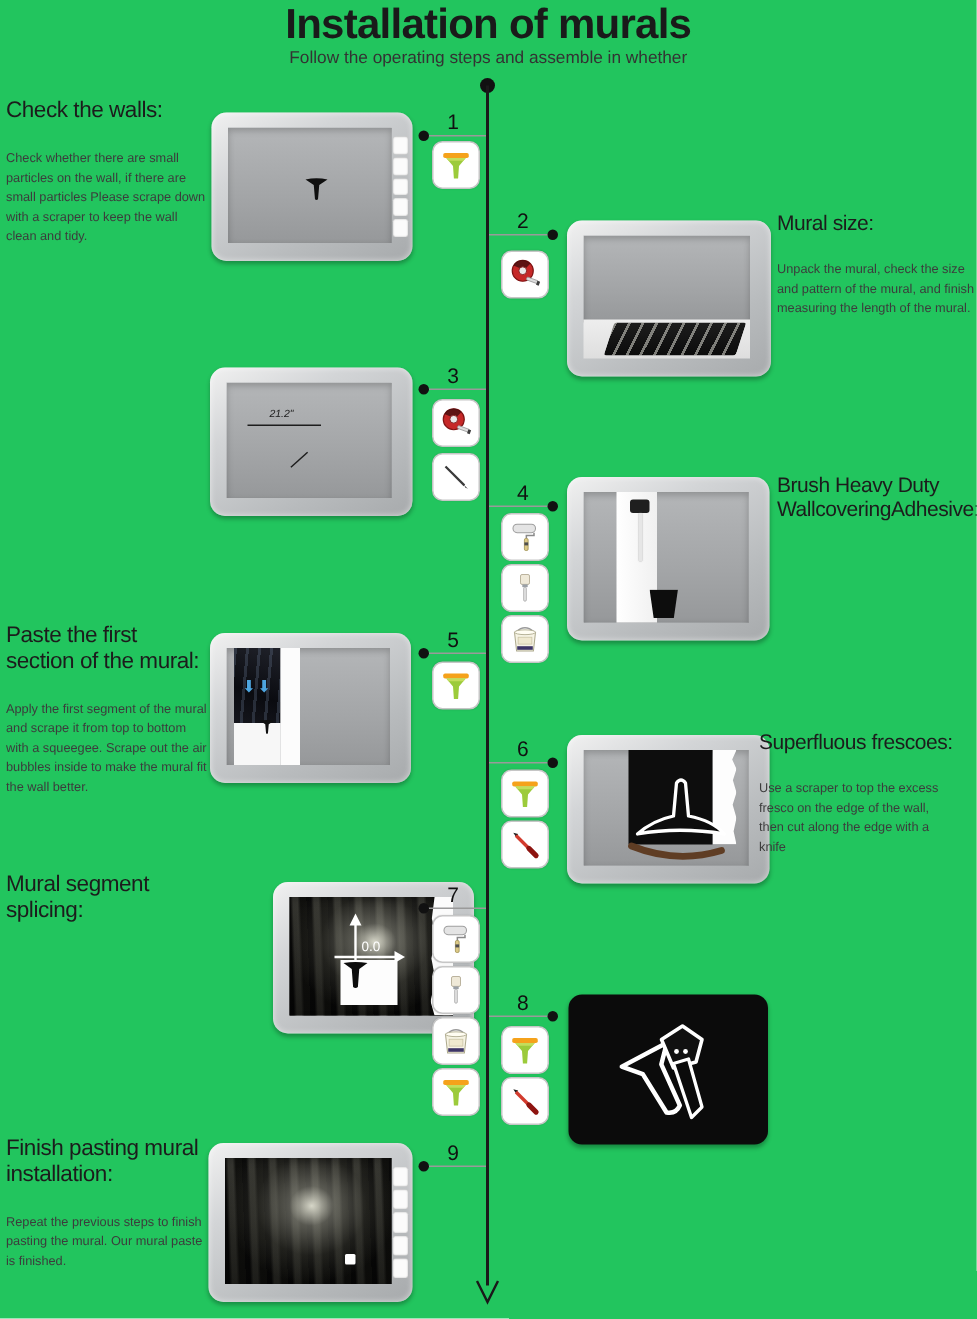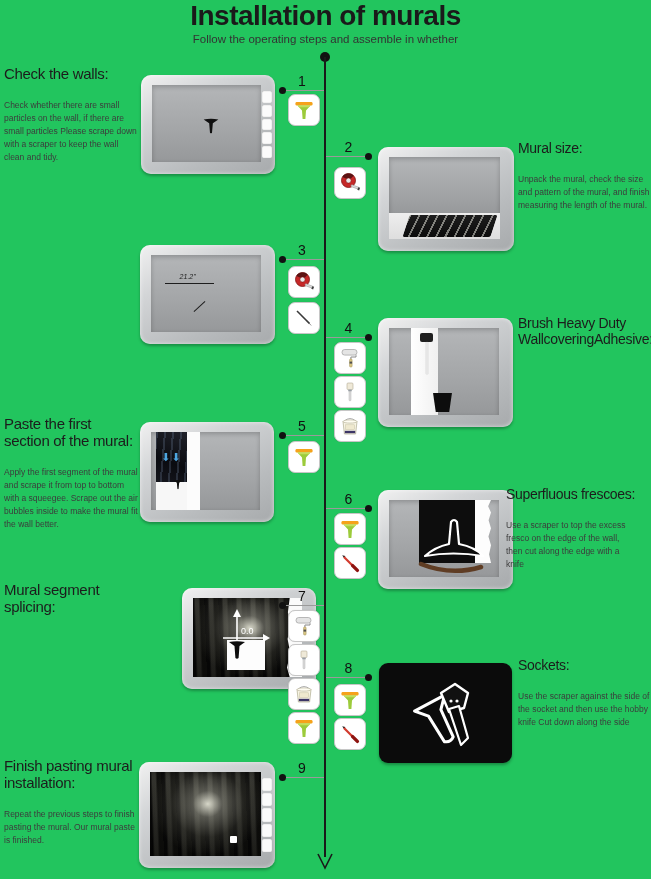--- a/index.html
+++ b/index.html
@@ -368,24 +368,20 @@
     <svg style="position:absolute;left:0;top:0;width:133px;height:100px;" viewBox="0 0 133 100">
       <g transform="rotate(-28 58 52)">
         <path d="M40 38 h34 l-10 11 l-2 30 q-5 4 -10 0 l-2 -30 z" fill="#0b0b0b" stroke="#fff" stroke-width="3" stroke-linejoin="round"></path>
       </g>
       <path d="M62 30 l14 -9 l13 9 l-4 15 l-15 4 z" fill="#111" stroke="#fff" stroke-width="2.4" stroke-linejoin="round"></path>
       <circle cx="72" cy="38" r="1.6" fill="#fff"></circle>
       <circle cx="78" cy="38" r="1.6" fill="#fff"></circle>
       <path d="M70 46 l12 36 l7 -7 l-9 -32 z" fill="#0b0b0b" stroke="#fff" stroke-width="2.2" stroke-linejoin="round"></path>
     </svg>
   </div>
-  <div class="txt rside" style="left:518px;top:658px;width:132px;">
-    <div class="h">Sockets:</div>
-    <div class="b">Use the scraper against the side of the socket and then use the hobby knife Cut down along the side</div>
-  </div>
 
   <div class="txt" style="left:4px;top:758px;width:136px;">
     <div class="h">Finish pasting mural installation:</div>
     <div class="b">Repeat the previous steps to finish pasting the mural. Our mural paste is finished.</div>
   </div>
   <div class="room" style="left:139px;top:762px;width:136px;height:106px;">
     <div class="wall forest">
       <div style="position:absolute;right:22%;bottom:16%;width:7px;height:7px;background:#fff;border-radius:1px;"></div>
     </div>
     <div class="window">

